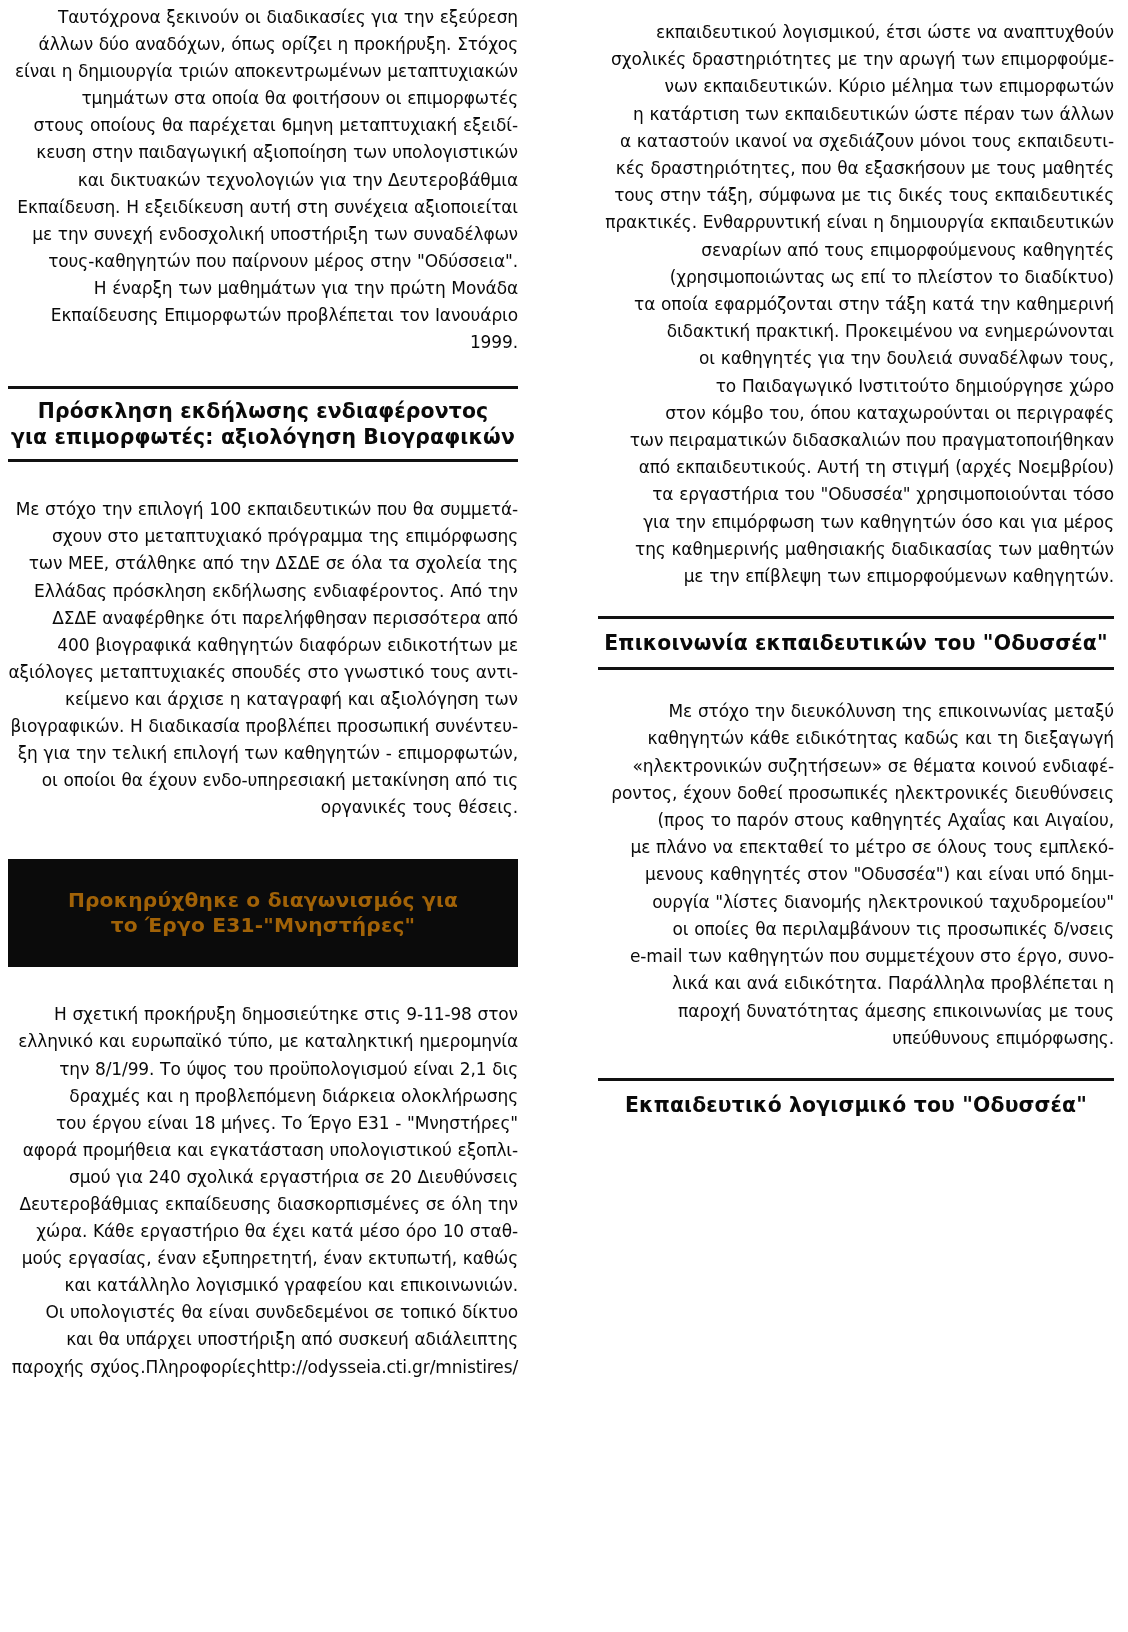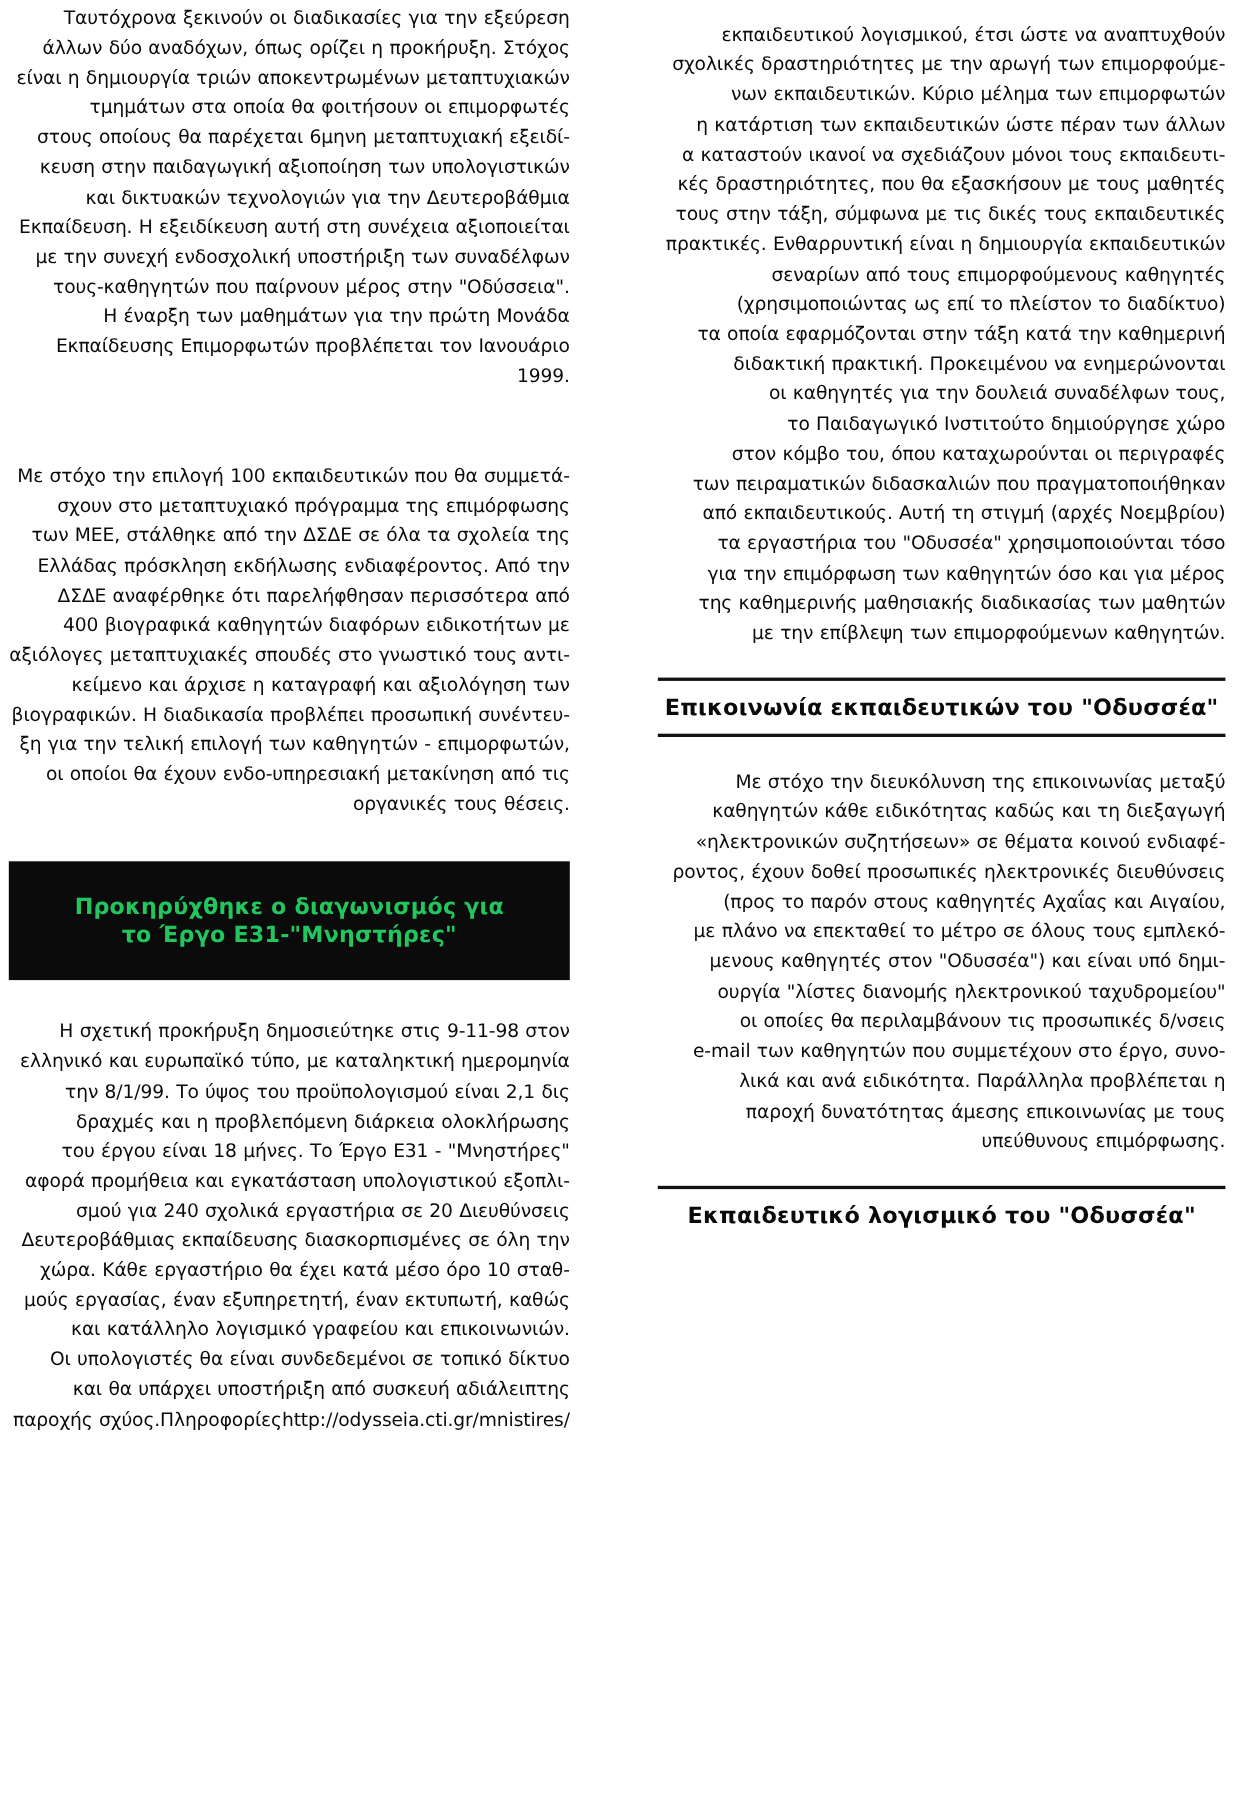--- a/index.html
+++ b/index.html
@@ -49,21 +49,21 @@
     font-weight:bold;
     line-height:26px;
     letter-spacing:0.15px;
     padding:9px 0 9px;
     white-space:pre-line;
   }
   .hd-title.single{padding:11px 0 11px;}
 
   
   .banner{
-    color:#22c55e;
+    color:#a16207;
     text-align:center;
     font-weight:bold;
     font-size:20.2px;
     line-height:25.5px;
     letter-spacing:0.2px;
     white-space:pre-line;
     display:flex;
     align-items:center;
     justify-content:center;
     box-sizing:border-box;
@@ -91,20 +91,26 @@
 και δικτυακών τεχνολογιών  για την Δευτεροβάθμια
 Εκπαίδευση. Η εξειδίκευση αυτή στη συνέχεια αξιοποιείται
 με την συνεχή ενδοσχολική υποστήριξη των συναδέλφων
 τους-καθηγητών που παίρνουν μέρος στην "Οδύσσεια".
 Η έναρξη των μαθημάτων  για την πρώτη Μονάδα
 Εκπαίδευσης Επιμορφωτών προβλέπεται τον Ιανουάριο
 1999.</p>
 
     <div class="sp-30"></div>
 
+    <div class="hd-block">
+      <div class="rule"></div>
+      <div class="hd-title">Πρόσκληση εκδήλωσης ενδιαφέροντος
+για επιμορφωτές: αξιολόγηση Βιογραφικών</div>
+      <div class="rule"></div>
+    </div>
 
     <div class="sp-34"></div>
 
     <p class="body">Με στόχο την επιλογή 100 εκπαιδευτικών που θα συμμετά-
 σχουν στο μεταπτυχιακό πρόγραμμα της επιμόρφωσης
 των ΜΕΕ,  στάλθηκε από την ΔΣΔΕ σε όλα τα σχολεία της
 Ελλάδας πρόσκληση εκδήλωσης ενδιαφέροντος. Από την
 ΔΣΔΕ αναφέρθηκε  ότι παρελήφθησαν περισσότερα από
 400 βιογραφικά καθηγητών  διαφόρων ειδικοτήτων με
 αξιόλογες μεταπτυχιακές σπουδές στο γνωστικό τους αντι-

